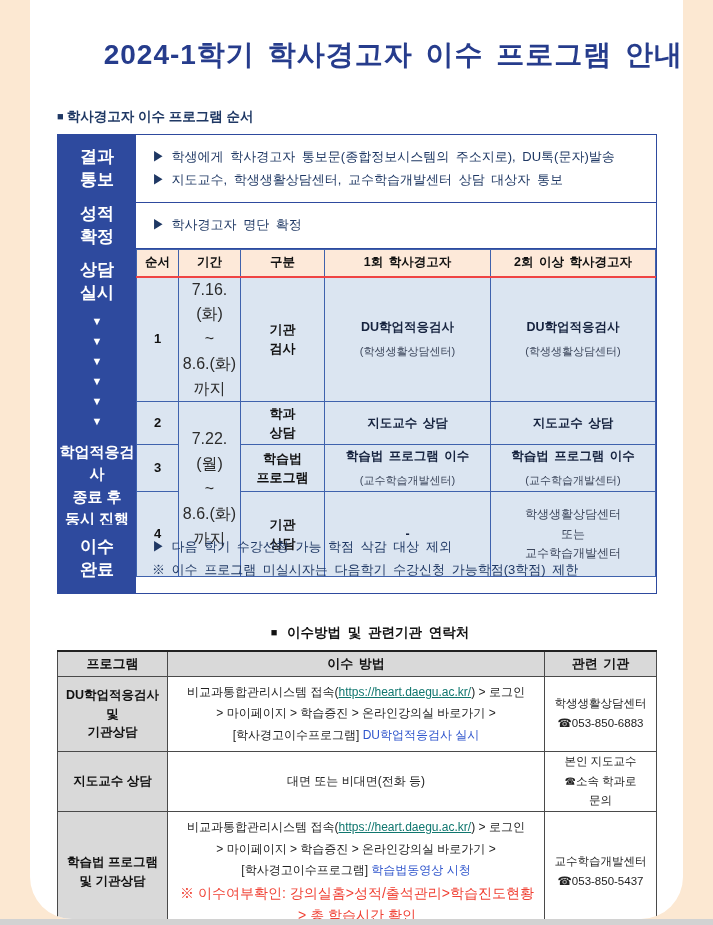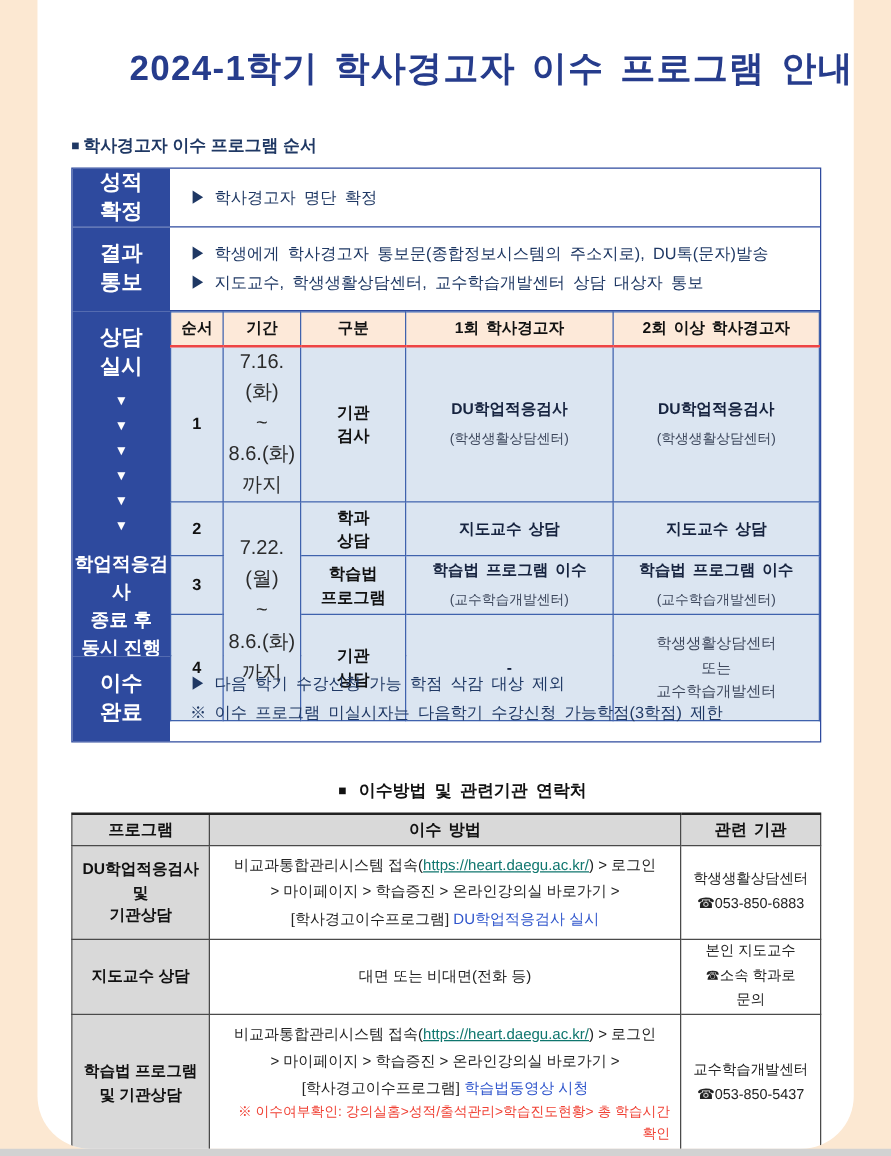--- a/index.html
+++ b/index.html
@@ -98,49 +98,49 @@
   }
   .t2 .prog {
     background:#d9d9d9; text-align:center; font-size:12.5px; font-weight:bold;
     color:#111; line-height:1.5;
   }
   .t2 .method { text-align:center; font-size:12px; color:#222; line-height:1.8; padding:5px 8px; }
   .t2 .org { text-align:center; font-size:11.5px; color:#222; line-height:1.7; }
   .t2 .tr1 { height:72px; } .t2 .tr2 { height:48px; } .t2 .tr3 { height:102px; }
   .link { color:#0f766e; text-decoration:underline; cursor:pointer; }
   .blue { color:#2f55cc; }
-  .red-note { color:#f04134; font-size:11px; text-align:right; padding-left:2px; line-height:1.6; }
+  .red-note { color:#f04134; font-size:14px; text-align:center; padding-left:2px; line-height:1.6; }
 </style>
 </head>
 <body>
 
 <div class="card">
 
   <div class="title">2024-1학기 학사경고자 이수 프로그램 안내</div>
 
   <div class="sec-head1">
     <span class="marker">■</span><span>학사경고자 이수 프로그램 순서</span>
   </div>
 
   <div class="t1">
 
+    <div class="t1-row row-notify">
+      <div class="stage pre">결과
+통보</div>
+      <div class="t1-content">
+        <div>▶  학생에게 학사경고자 통보문(종합정보시스템의 주소지로), DU톡(문자)발송</div>
+        <div>▶  지도교수, 학생생활상담센터, 교수학습개발센터 상담 대상자 통보</div>
+      </div>
+    </div>
+
     <div class="t1-row row-confirm">
       <div class="stage pre">성적
 확정</div>
       <div class="t1-content">
         <div>▶  학사경고자 명단 확정</div>
-      </div>
-    </div>
-
-    <div class="t1-row row-notify">
-      <div class="stage pre">결과
-통보</div>
-      <div class="t1-content">
-        <div>▶  학생에게 학사경고자 통보문(종합정보시스템의 주소지로), DU톡(문자)발송</div>
-        <div>▶  지도교수, 학생생활상담센터, 교수학습개발센터 상담 대상자 통보</div>
       </div>
     </div>
 
     <div class="t1-row row-consult">
       <div class="stage stage-consult">
         <div class="pre">상담
 실시</div>
         <div class="arrows">
           <div class="arr">▼</div>
           <div class="arr">▼</div>

